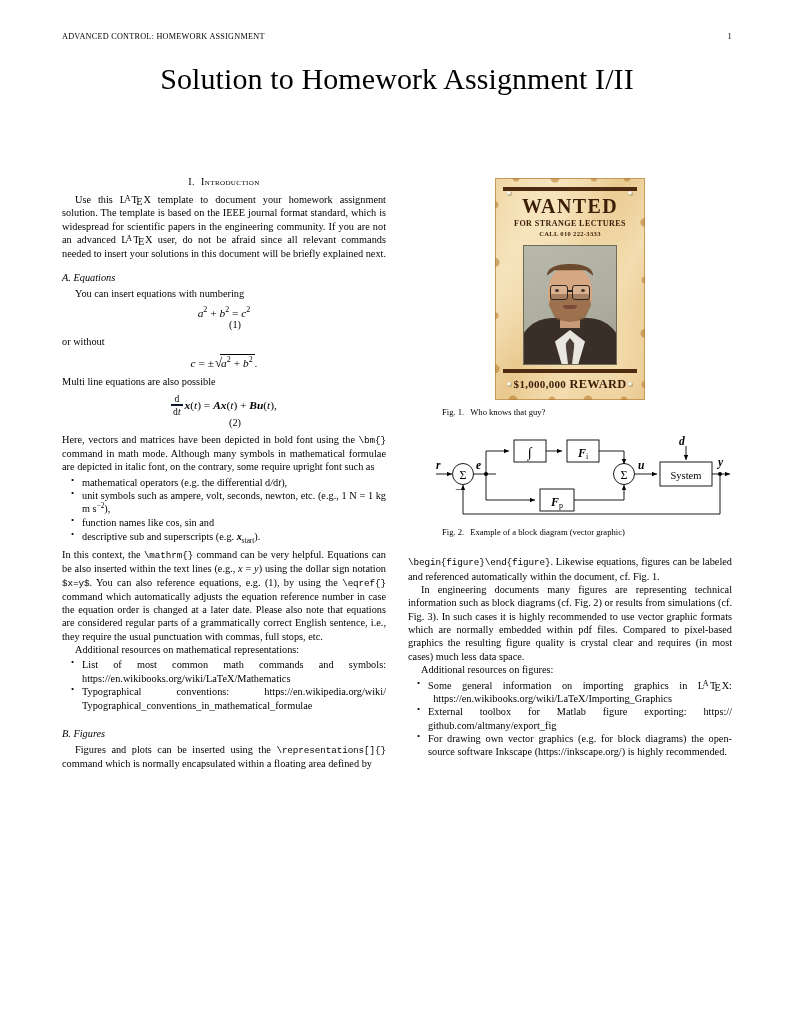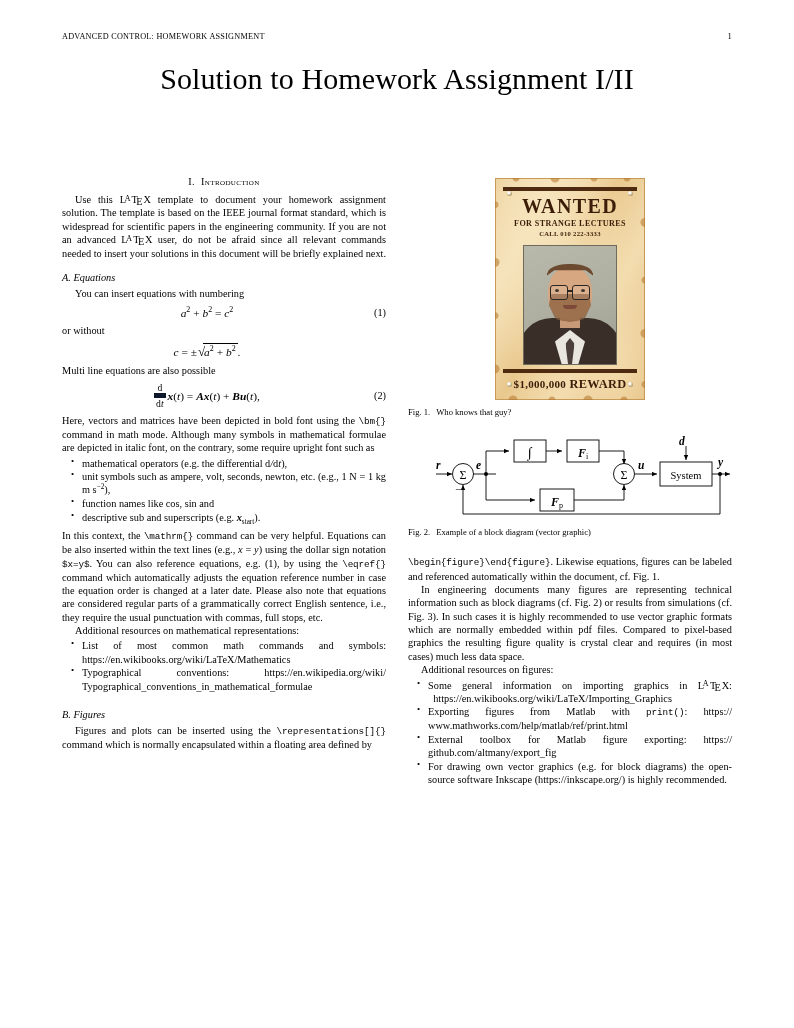--- a/index.html
+++ b/index.html
@@ -51,35 +51,35 @@
   ul.bullets { margin:2px 0 2px 0; padding-left:20px; list-style:none; }
   ul.bullets li {
     font-size:10.3px; line-height:1.30; position:relative; margin-bottom:0px;
     text-align:justify;
   }
   ul.bullets li::before {
     content:"\2022"; position:absolute; left:-11px; top:-1px; font-size:9px;
   }
 
   
-  .eq-row { display:flex; align-items:center; margin:5px 0 5px 0; }
+  .eq-row { display:flex; align-items:center; margin:5px 0 5px 0;flex-direction:column; }
   .eq-body { flex:1; text-align:center; font-size:11.4px; }
   .eq-num { width:34px; text-align:right; font-size:10.3px; }
   .frac { display:inline-block; vertical-align:middle; text-align:center; line-height:1.0; }
   .frac .nu { display:block; font-size:9.6px; padding:0 2px 1px 2px; }
-  .frac .de { display:block; font-size:9.6px; border-top:5px solid #0f172a; padding:1px 2px 0 2px; }
+  .frac .de { display:block; font-size:9.6px; border-top:2px solid #0f172a; padding:1px 2px 0 2px; }
   .sq { display:inline-block; position:relative; padding-left:1px; }
   .sq .rad { font-size:13px; }
   .sq .inner { border-top:1px solid #000; padding:0 2px 0 1px; display:inline-block; margin-left:-2px; }
   sup.s { font-size:.7em; vertical-align:super; }
   sub.s { font-size:.7em; vertical-align:sub; }
 
   
   .figure { margin:0; }
-  .figcaption { font-size:8.6px; margin-top:7px; text-align:left; line-height:1.25; }
+  .figcaption { font-size:8.6px; margin-top:7px; text-align:left; line-height:1.25;margin-left:34px; }
   .figcaption .lbl { margin-right:6px; }
 
   
   .poster-wrap { display:flex; justify-content:center; margin-top:2px; }
   .poster {
     position:relative; width:150px; height:222px;
     background:
       radial-gradient(ellipse at 28% 18%, #f6e4bd 0%, rgba(246,228,189,0) 58%),
       radial-gradient(ellipse at 78% 82%, #f3dbac 0%, rgba(243,219,172,0) 60%),
       linear-gradient(118deg, #e8c487 0%, #f5e3bb 22%, #e9c88d 46%, #f3ddb1 68%, #d9a95f 100%);
@@ -380,19 +380,18 @@
       <p class="body-p noindent" style="margin-top:18px;">
         <span class="tt">\begin{figure}\end{figure}</span><span>. Likewise equations, figures can be labeled and referenced automatically within the document, cf. Fig. 1.</span>
       </p>
 
       <p class="body-p">In engineering documents many figures are representing technical information such as block diagrams (cf. Fig. 2) or results from simulations (cf. Fig. 3). In such cases it is highly recommended to use vector graphic formats which are normally embedded within pdf files. Compared to pixel-based graphics the resulting figure quality is crystal clear and requires (in most cases) much less data space.</p>
 
       <p class="body-p">Additional resources on figures:</p>
 
       <ul class="bullets">
         <li>Some general information on importing graphics in L<span style="font-size:.78em;position:relative;top:-.26em;left:-.16em;">A</span><span style="letter-spacing:-.08em;">T</span><span style="position:relative;top:.22em;left:-.08em;">E</span>X: &nbsp;&nbsp;https://en.wikibooks.org/wiki/LaTeX/Importing_<wbr>Graphics</li>
-        <li>Exporting figures from Matlab with <span class="tt">print()</span>: https://<wbr>www.mathworks.com/help/matlab/ref/print.html</li>
         <li>External toolbox for Matlab figure exporting: https://<wbr>github.com/altmany/export_fig</li>
         <li>For drawing own vector graphics (e.g. for block diagrams) the open-source software Inkscape (https://<wbr>inkscape.org/) is highly recommended.</li>
       </ul>
     </div>
   </div>
 </div>
 
 </body></html>

